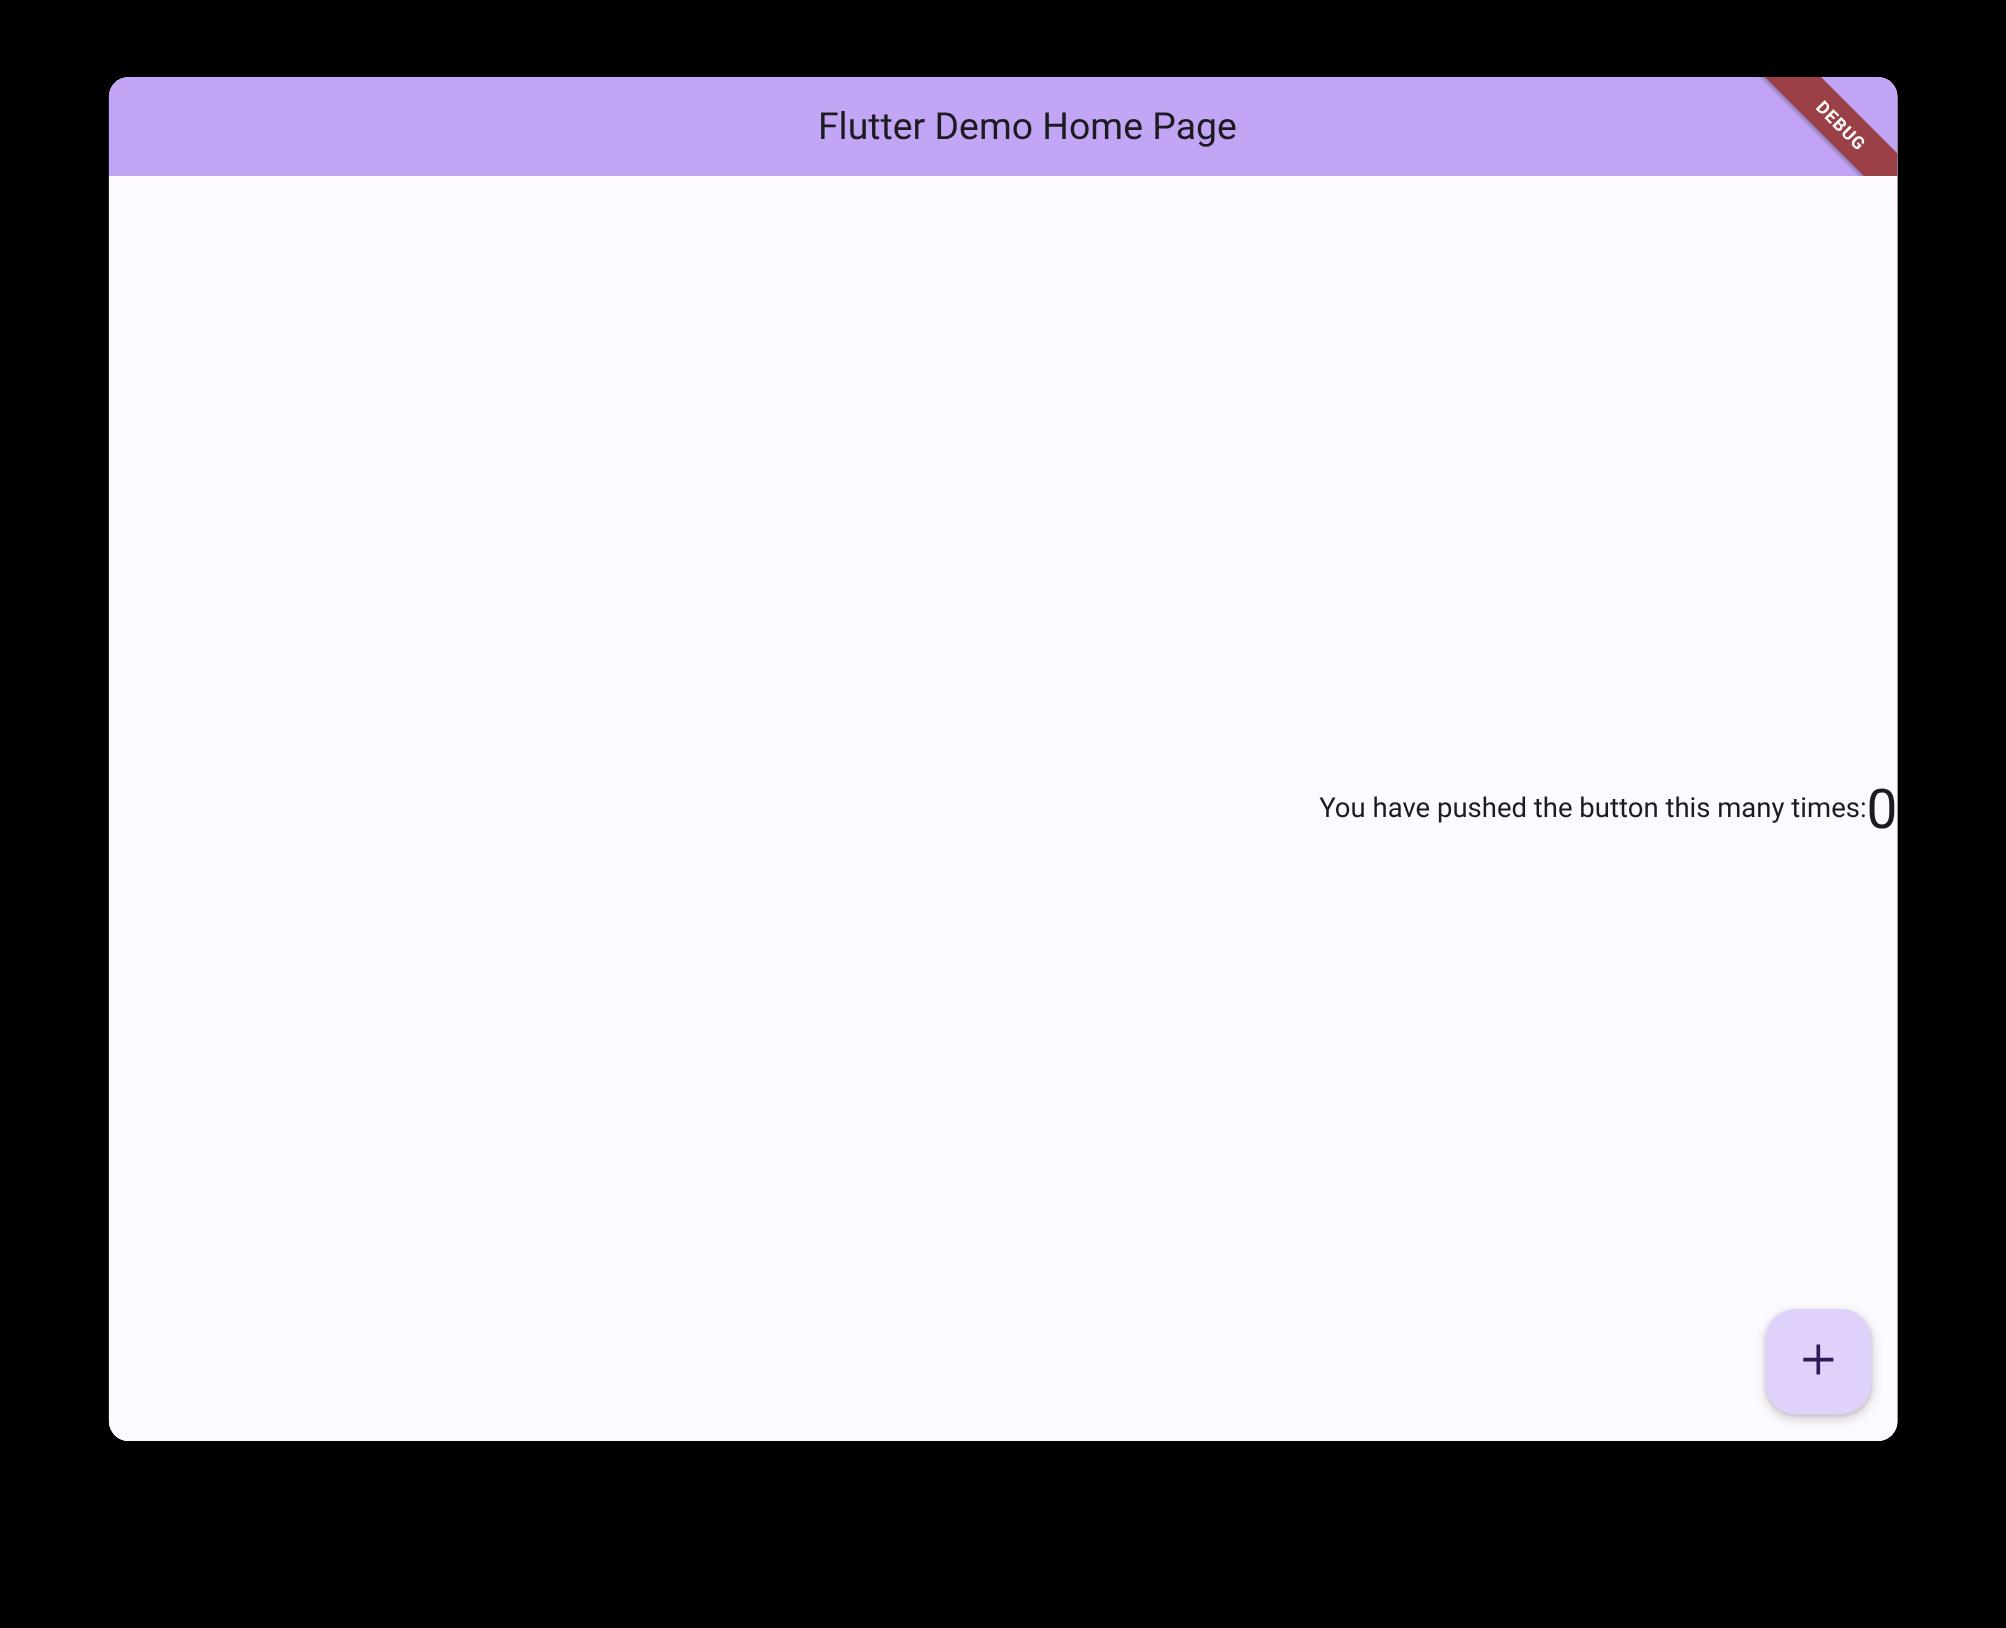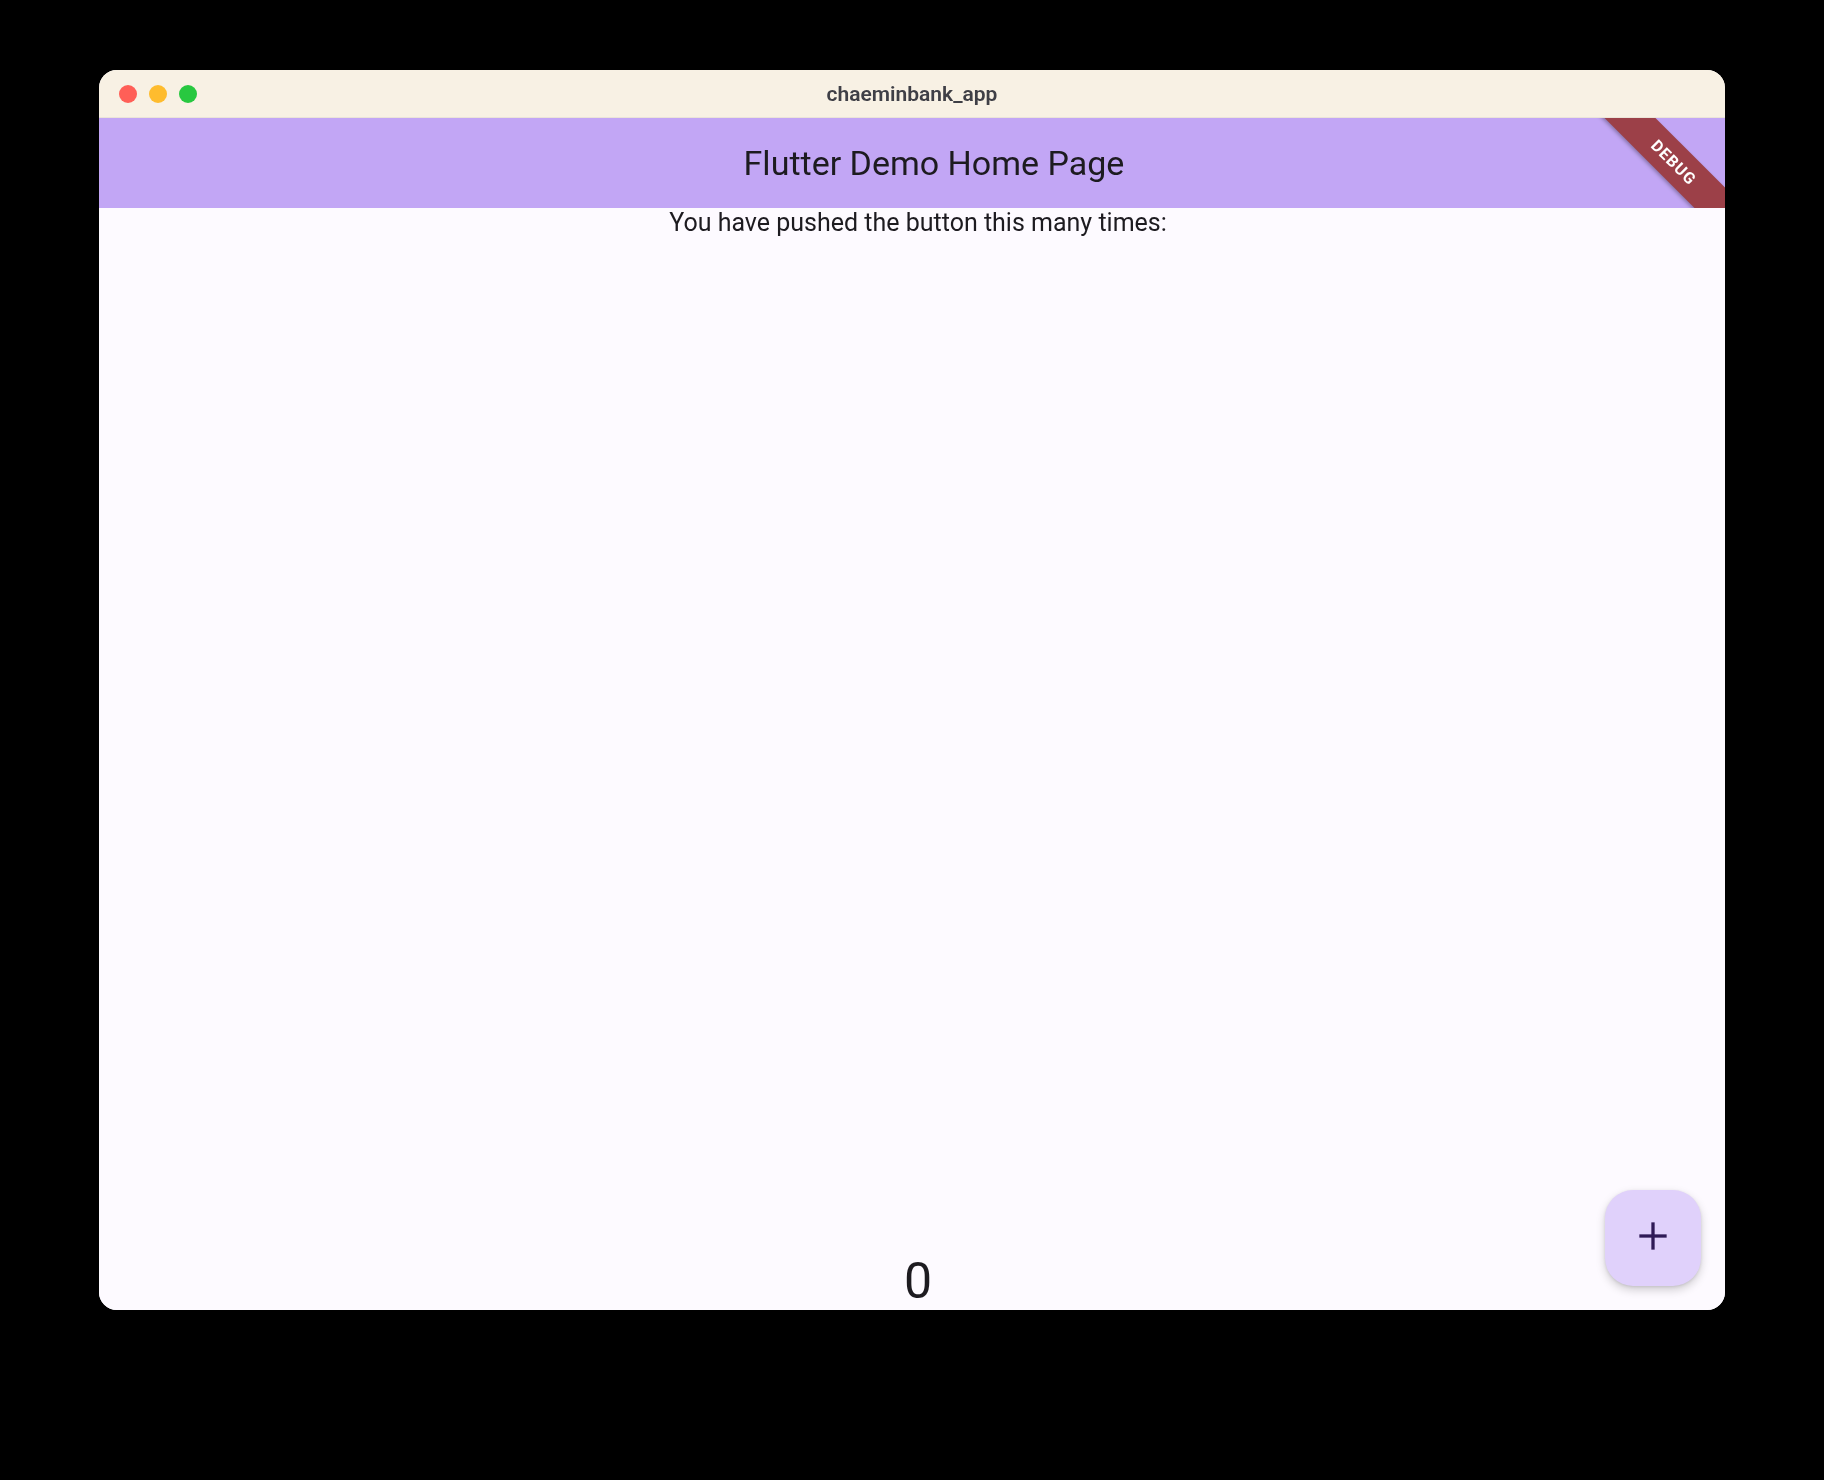--- a/index.html
+++ b/index.html
@@ -111,23 +111,22 @@
     .debug-text {
       color: #ffffff;
       font-size: 16px;
       font-weight: 700;
       letter-spacing: 1px;
     }
 
     .content {
       flex: 1;
       display: flex;
-      flex-direction: column;
       align-items: center;
-      justify-content: space-between;
+      justify-content: flex-end;
       background: #fdfaff;
       position: relative;
       padding-left: 12px;
     }
 
     .body-text {
       font-size: 25px;
       color: #1d1b20;
       font-weight: 400;
     }
@@ -157,28 +156,20 @@
     .fab svg {
       width: 36px;
       height: 36px;
     }
   </style>
 </head>
 <body>
 
 <div class="window">
 
-  <div class="titlebar">
-    <div class="traffic-lights">
-      <div class="traffic-light traffic-close"></div>
-      <div class="traffic-light traffic-min"></div>
-      <div class="traffic-light traffic-max"></div>
-    </div>
-    <div class="window-title">chaeminbank_app</div>
-  </div>
 
   <div class="appbar">
     <div class="appbar-title">Flutter Demo Home Page</div>
     <div class="debug-banner">
       <div class="debug-ribbon">
         <span class="debug-text">DEBUG</span>
       </div>
     </div>
   </div>
 

